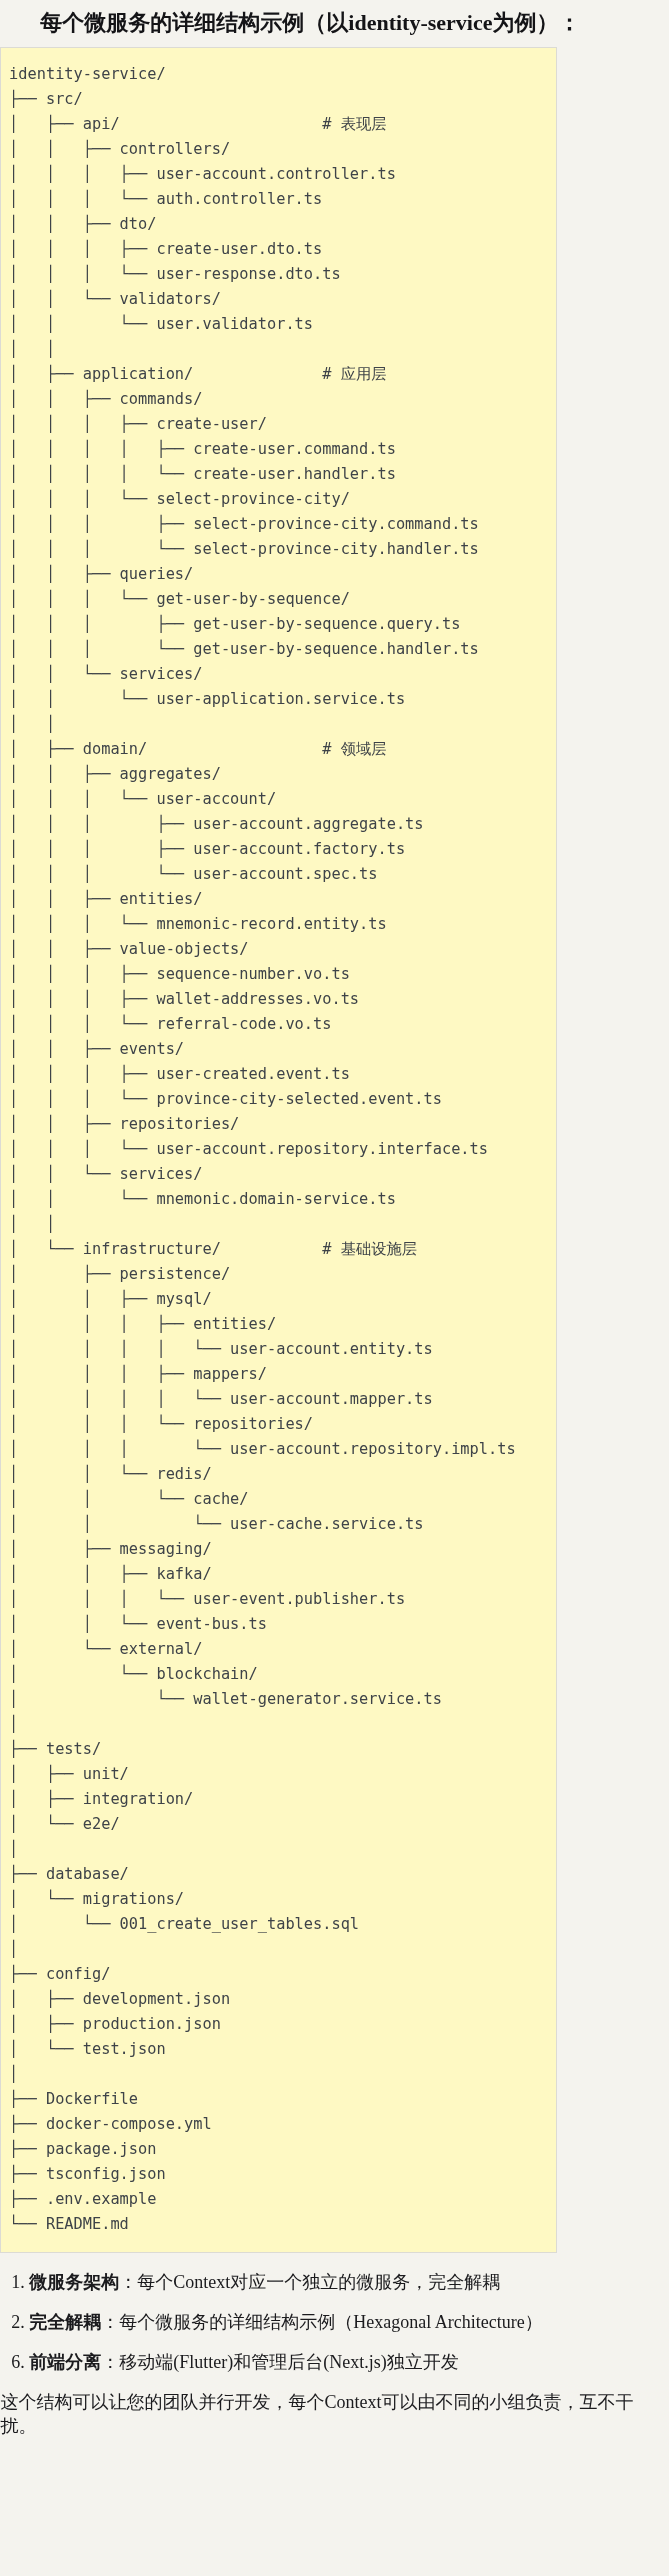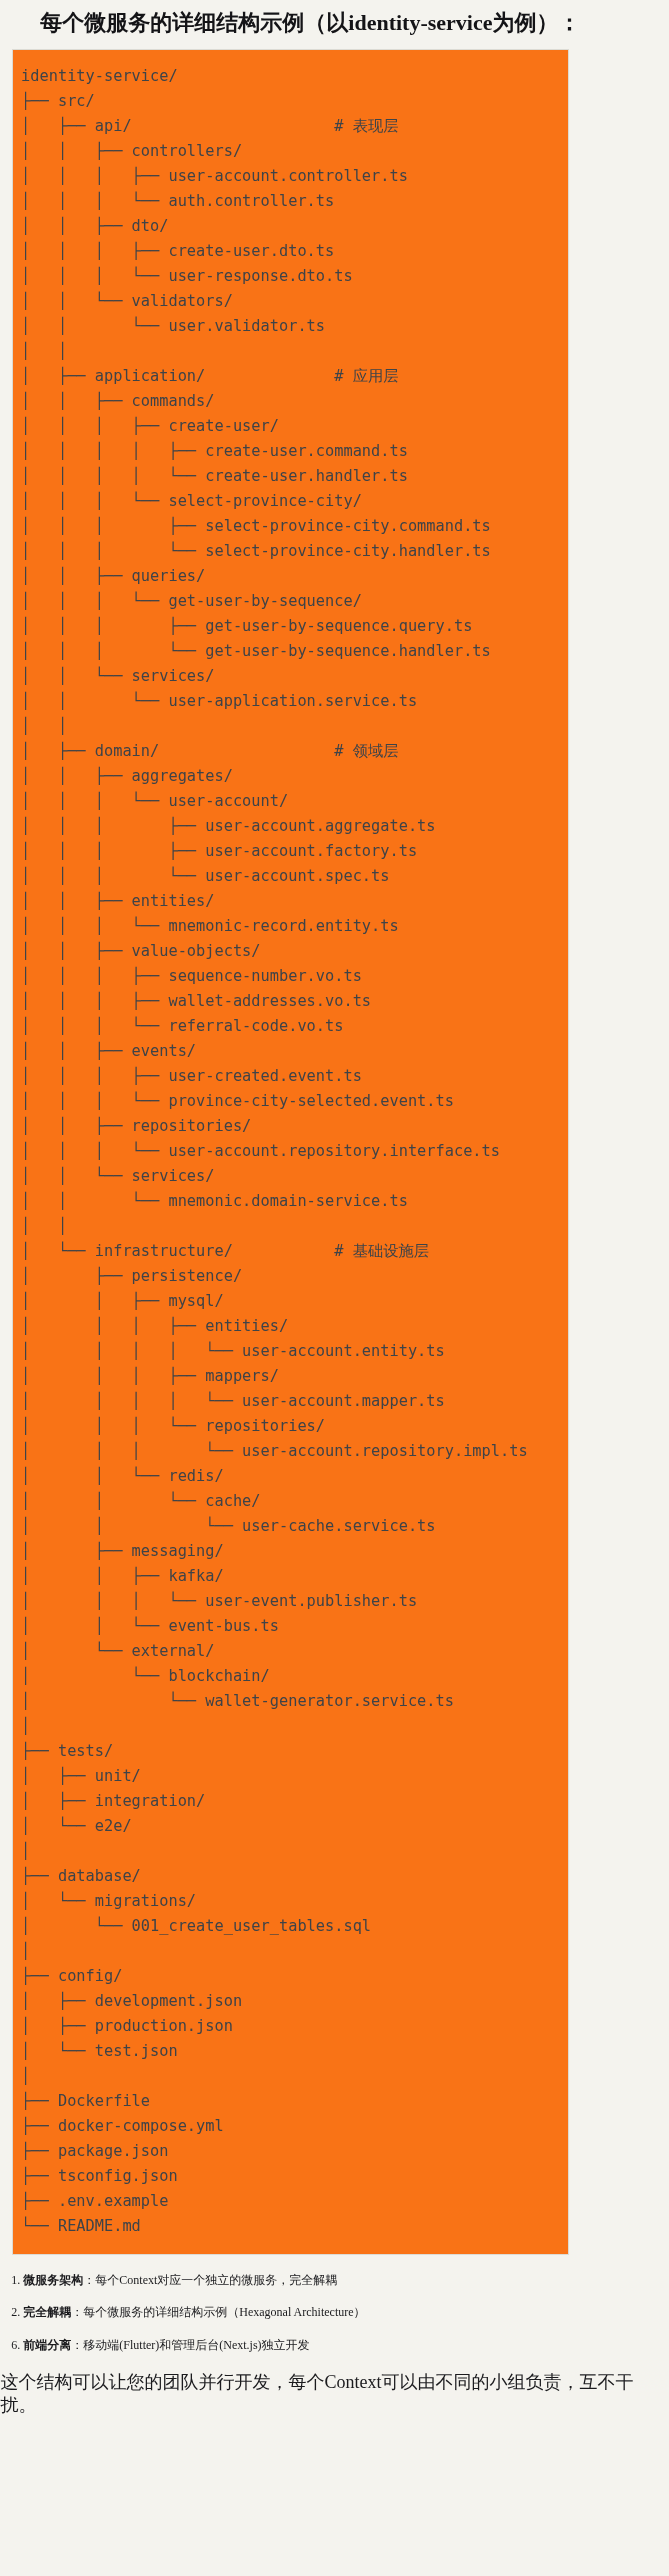--- a/index.html
+++ b/index.html
@@ -17,25 +17,25 @@
   }
   .page-title {
     margin: 8.8px 1.3px 10px 1.3px;
     font-size: 22px;
     line-height: 1.3;
     font-weight: 700;
     color: #141417;
     padding-left: 39px;
   }
   pre.tree {
-    margin: 12px;
+    margin: 0;
     box-sizing: border-box;
     width: 557px;
     border: 0.6px solid #dcdbd4;
-    background: #f97316;
+    background: #fef9c3;
     padding: 13.8px 6.3px 15px 8.1px;
     font-family: "DejaVu Sans Mono", monospace;
     font-size: 15.3px;
     line-height: 25px;
     color: #3e4348;
     white-space: pre;
     overflow: hidden;
   }
   .notes-heading {
     margin: 11.3px 0 0 0.6px;
@@ -43,21 +43,21 @@
     line-height: 1.3;
     font-weight: 700;
     color: #141417;
   }
   ol.notes-list {
     list-style: none;
     margin: 0;
     padding: 0 0 0 11.3px;
   }
   .note-item {
-    font-size: 12px;
+    font-size: 18px;
     line-height: 1.25;
     margin-top: 17.5px;
     color: #1b1b1e;
   }
   .note-item .note-term {
     font-weight: 700;
   }
   .closing-paragraph {
     margin: 18px 0 0 0.6px;
     font-size: 18px;

